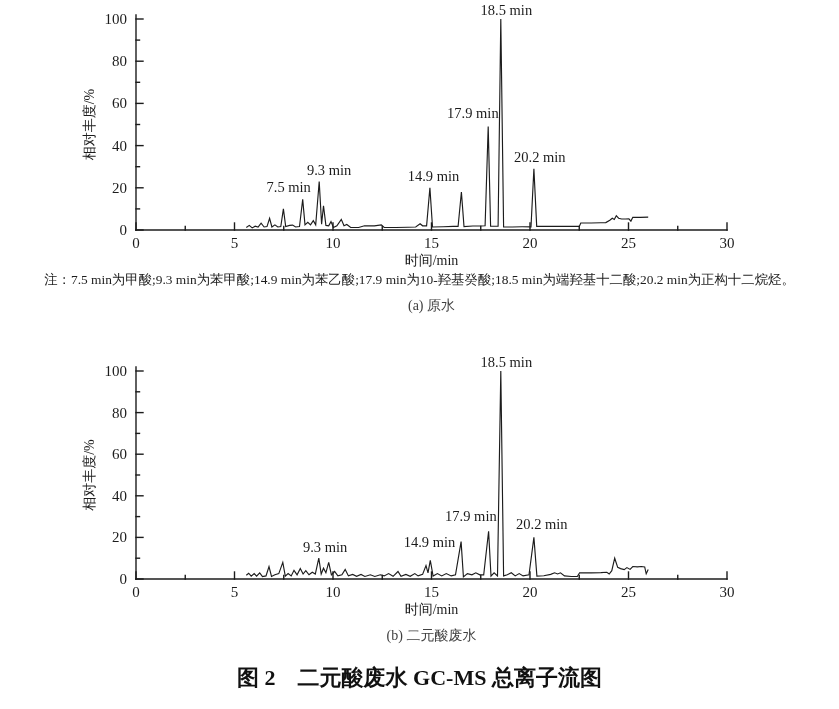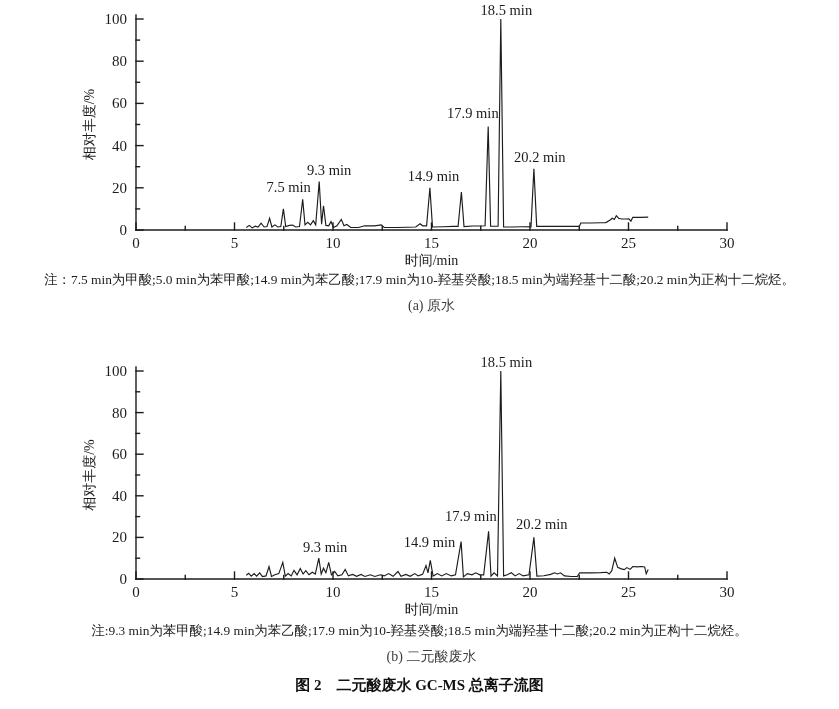--- a/index.html
+++ b/index.html
@@ -30,23 +30,23 @@
     line-height: 19px;
     margin-top: 7px;
     color: #404040;
     padding-left: 12px;
   }
   .panel-b { margin-top: 30px; }
   .caption {
     width: 100%;
     text-align: center;
     font-weight: bold;
-    font-size: 15px;
+    font-size: 22px;
     line-height: 22px;
-    margin-top: 8px;
+    margin-top: 22px;
     color: #111111;
   }
 </style>
 </head>
 <body>
 
 <div class="page">
 
   <section class="panel panel-a">
     <svg width="839" height="268" viewBox="0 0 839 268">
@@ -92,21 +92,21 @@
         <text x="431.5" y="265" text-anchor="middle" font-size="14" fill="#1c1c1c">时间/min</text>
         <text x="94" y="124.5" text-anchor="middle" font-size="14" fill="#1c1c1c" transform="rotate(-90 94 124.5)">相对丰度/%</text>
         <polyline points="246.3,227.5 249.3,225.4 252.2,227.9 255.2,226.2 258.1,227.0 261.1,223.2 264.1,227.0 267.0,226.6 269.6,218.4 271.9,227.0 274.9,224.9 277.8,227.0 280.8,226.6 283.4,208.9 285.7,226.6 289.7,225.4 292.6,225.1 295.6,227.0 299.5,226.6 302.7,199.4 305.0,224.9 307.8,222.4 310.5,224.9 313.3,220.7 315.7,224.9 319.2,181.5 321.6,224.1 323.5,205.7 325.9,225.4 328.7,225.8 331.0,221.6 333.4,227.5 336.9,225.8 341.3,219.4 344.0,225.8 346.8,224.5 350.7,227.5 358.6,227.5 364.5,225.8 374.4,225.8 381.3,224.9 384.2,227.5 396.0,227.5 407.9,227.3 415.7,227.0 420.1,223.7 422.6,225.8 426.6,225.8 429.9,187.8 432.5,227.0 443.3,226.8 453.2,226.4 458.1,226.4 461.4,192.0 464.0,226.6 472.9,226.0 480.8,226.0 485.1,225.8 488.2,126.6 490.6,226.2 494.5,226.2 498.1,226.2 500.8,19.0 503.6,227.0 512.3,227.0 522.1,226.8 531.0,226.8 533.9,168.8 536.7,226.4 547.7,226.4 559.5,226.4 571.4,226.4 579.3,226.4 580.8,223.0 591.1,223.0 600.9,222.8 605.8,222.6 609.8,220.3 612.3,218.2 614.3,219.4 616.3,215.7 618.6,218.2 621.6,219.0 625.5,219.0 628.9,218.8 630.9,221.1 632.8,217.3 640.3,217.3 648.2,217.1" fill="none" stroke="#1c1c1c" stroke-width="1.15" stroke-linejoin="miter"></polyline>
         <text x="288.675" y="192.02" text-anchor="middle" font-size="14.5" fill="#1c1c1c">7.5 min</text>
         <text x="329.06000000000006" y="175.14" text-anchor="middle" font-size="14.5" fill="#1c1c1c">9.3 min</text>
         <text x="433.46999999999997" y="181.47" text-anchor="middle" font-size="14.5" fill="#1c1c1c">14.9 min</text>
         <text x="472.87000000000006" y="118.16999999999999" text-anchor="middle" font-size="14.5" fill="#1c1c1c">17.9 min</text>
         <text x="506.36" y="14.780000000000001" text-anchor="middle" font-size="14.5" fill="#1c1c1c">18.5 min</text>
         <text x="539.85" y="162.48000000000002" text-anchor="middle" font-size="14.5" fill="#1c1c1c">20.2 min</text>
       </svg>
-    <div class="note">注：7.5 min为甲酸;5.0 min为苯甲酸;14.9 min为苯乙酸;17.9 min为10-羟基癸酸;18.5 min为端羟基十二酸;20.2 min为正构十二烷烃。</div>
+    <div class="note">注：7.5 min为甲酸;9.3 min为苯甲酸;14.9 min为苯乙酸;17.9 min为10-羟基癸酸;18.5 min为端羟基十二酸;20.2 min为正构十二烷烃。</div>
     <div class="subtitle">(a) 原水</div>
   </section>
 
   <section class="panel panel-b">
     <svg width="839" height="274" viewBox="0 0 839 274">
         <line x1="136" y1="22" x2="136" y2="234" stroke="#1c1c1c" stroke-width="1.4" stroke-linecap="square"></line>
         <line x1="136" y1="234" x2="727" y2="234" stroke="#1c1c1c" stroke-width="1.4" stroke-linecap="square"></line>
         <line x1="136" y1="234" x2="143" y2="234" stroke="#1c1c1c" stroke-width="1.4" stroke-linecap="square"></line>
         <text x="127" y="239" text-anchor="end" font-size="15" fill="#1c1c1c">0</text>
         <line x1="136" y1="213.2" x2="139.5" y2="213.2" stroke="#1c1c1c" stroke-width="1.4" stroke-linecap="square"></line>
@@ -146,19 +146,18 @@
         <text x="727" y="252" text-anchor="middle" font-size="15" fill="#1c1c1c">30</text>
         <text x="431.5" y="269" text-anchor="middle" font-size="14" fill="#1c1c1c">时间/min</text>
         <text x="94" y="130" text-anchor="middle" font-size="14" fill="#1c1c1c" transform="rotate(-90 94 130)">相对丰度/%</text>
         <polyline points="246.3,230.3 248.7,228.2 251.2,231.1 254.2,228.6 256.6,231.1 259.7,227.8 262.5,231.5 266.0,230.9 269.0,221.5 271.5,231.5 274.9,229.8 278.8,228.6 282.8,217.4 285.3,231.1 288.1,228.6 291.2,230.9 294.0,225.3 297.1,229.8 300.3,223.6 303.1,229.0 305.8,225.7 309.0,229.8 312.3,227.3 315.3,229.0 318.8,213.2 321.2,229.0 323.5,223.2 325.9,227.8 328.7,217.4 331.4,229.8 334.6,226.5 337.9,230.9 341.9,229.8 345.2,224.4 348.4,230.9 352.7,229.4 356.6,231.3 361.0,229.4 364.9,231.5 370.4,229.8 374.8,231.5 380.3,229.8 384.2,230.9 388.6,228.6 393.1,231.3 398.0,226.5 401.0,231.3 405.9,229.4 410.2,231.3 414.8,228.6 418.1,230.9 422.6,229.4 426.0,220.5 428.0,227.8 430.3,215.3 433.1,231.1 437.4,228.6 441.7,230.9 446.3,228.6 451.2,230.9 455.5,229.8 461.1,196.6 463.4,231.9 467.4,228.6 471.9,229.8 475.8,227.8 479.8,229.8 483.7,229.8 488.6,186.2 491.0,231.1 494.1,227.8 497.5,230.9 500.8,26.0 503.6,230.9 507.3,229.8 511.3,227.8 515.2,230.9 519.2,228.6 523.1,230.9 529.0,229.8 533.9,192.4 536.9,231.1 543.8,230.7 550.7,229.4 554.6,227.8 557.6,229.0 560.5,227.8 564.5,230.9 571.4,231.5 577.3,231.5 579.6,227.8 591.1,227.8 600.9,227.6 606.8,227.3 609.2,229.0 611.8,225.7 614.7,213.2 617.7,222.4 620.6,223.6 624.2,224.6 626.9,222.6 630.1,224.4 632.8,221.5 637.4,221.9 641.3,221.5 644.7,221.9 646.2,228.8 648.2,224.4" fill="none" stroke="#1c1c1c" stroke-width="1.15" stroke-linejoin="miter"></polyline>
         <text x="325.12" y="206.96" text-anchor="middle" font-size="14.5" fill="#1c1c1c">9.3 min</text>
         <text x="429.53000000000003" y="201.76" text-anchor="middle" font-size="14.5" fill="#1c1c1c">14.9 min</text>
         <text x="470.9" y="175.76" text-anchor="middle" font-size="14.5" fill="#1c1c1c">17.9 min</text>
         <text x="506.36" y="21.840000000000003" text-anchor="middle" font-size="14.5" fill="#1c1c1c">18.5 min</text>
         <text x="541.82" y="184.07999999999998" text-anchor="middle" font-size="14.5" fill="#1c1c1c">20.2 min</text>
       </svg>
-    <div class="note">注:9.3 min为苯甲酸;14.9 min为苯乙酸;17.9 min为10-羟基癸酸;18.5 min为端羟基十二酸;20.2 min为正构十二烷烃。</div>
     <div class="subtitle">(b) 二元酸废水</div>
   </section>
 
   <div class="caption">图 2　二元酸废水 GC-MS 总离子流图</div>
 
 </div>
 
 </body></html>

